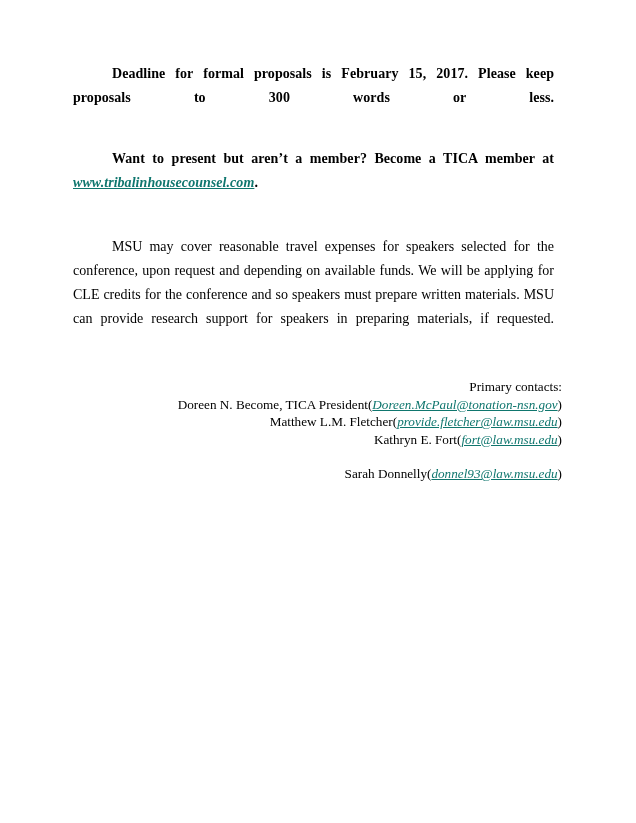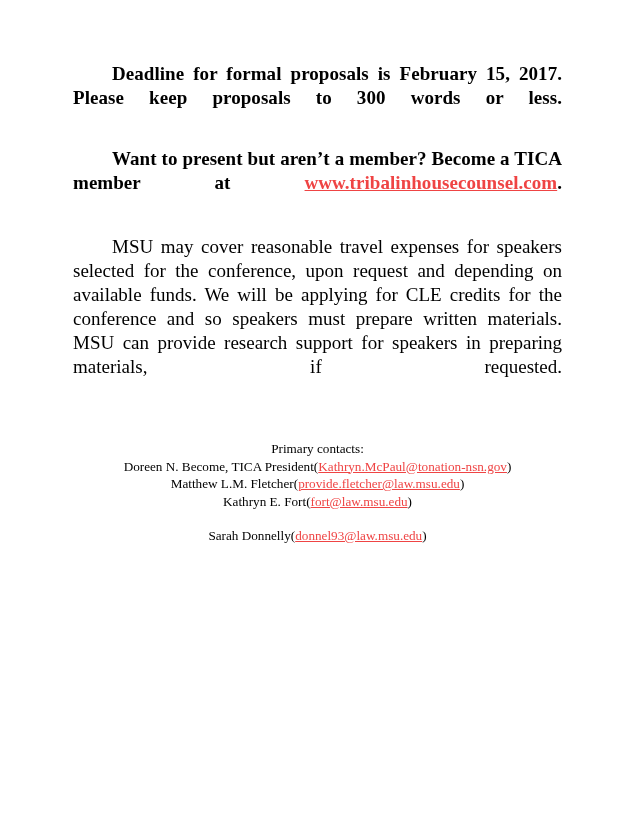--- a/index.html
+++ b/index.html
@@ -28,23 +28,23 @@
     position: absolute;
     left: 73px;
     top: 62px;
     width: 489px;
   }
 
   
   .para {
     text-align: justify;
     text-justify: inter-word;
-    font-size: 19px;
+    font-size: 14px;
     line-height: 24px;
-    margin: 0 0 9px 0;
+    margin: 0 8px 9px 0;
     text-indent: 39px;
     hyphens: none;
   }
   .para.bold {
     font-weight: bold;
     letter-spacing: 0.05px;
   }
   .para.regular {
     font-weight: normal;
   }
@@ -53,63 +53,64 @@
 
   
   .para::after {
     content: "";
     display: inline-block;
     width: 100%;
   }
 
   
   .contacts {
-    margin-top: 37px;
+    margin-top: 23px;
     font-size: 13.2px;
     line-height: 17.5px;
     font-weight: normal;
-    text-align: center;
+    text-align: right;
   }
   .contacts-heading {
     margin: 0 0 17px 0;
   }
   .contact-line {
     margin: 0;
     white-space: nowrap;
   }
   .contact-group-gap {
     height: 17px;
   }
 
   
   .link {
-    color: #ef4444;
+    color: #0f766e;
     text-decoration: underline;
     text-underline-offset: 1px;
     cursor: pointer;
+    font-style: italic;
   }
   .link.bold { font-weight: bold; }
 </style>
 </head>
 <body>
 
 <div class="page">
   <div class="textblock">
 
     <p class="para bold para-gap-lg">Deadline for formal proposals is February 15, 2017. Please keep proposals to 300 words or less.</p>
 
     <p class="para bold para-gap-xl"><span>Want to present but aren’t a member? Become a TICA member at </span><a class="link bold" href="#">www.tribalinhousecounsel.com</a><span>.</span></p>
 
     <p class="para regular">MSU may cover reasonable travel expenses for speakers selected for the conference, upon request and depending on available funds. We will be applying for CLE credits for the conference and so speakers must prepare written materials. MSU can provide research support for speakers in preparing materials, if requested.</p>
 
     <div class="contacts">
 
       <p class="contact-line contacts-heading">Primary contacts:</p>
 
-      <p class="contact-line"><span>Doreen N. Become, TICA President</span><span>(</span><a class="link" href="#">Kathryn.McPaul@tonation-nsn.gov</a><span>)</span></p>
+      <p class="contact-line"><span>Doreen N. Become, TICA President</span><span>(</span><a class="link" href="#">Doreen.McPaul@tonation-nsn.gov</a><span>)</span></p>
 
       <p class="contact-line"><span>Matthew L.M. Fletcher</span><span>(</span><a class="link" href="#">provide.fletcher@law.msu.edu</a><span>)</span></p>
 
       <p class="contact-line"><span>Kathryn E. Fort</span><span>(</span><a class="link" href="#">fort@law.msu.edu</a><span>)</span></p>
 
       <div class="contact-group-gap"></div>
 
       <p class="contact-line"><span>Sarah Donnelly</span><span>(</span><a class="link" href="#">donnel93@law.msu.edu</a><span>)</span></p>
 
     </div>

